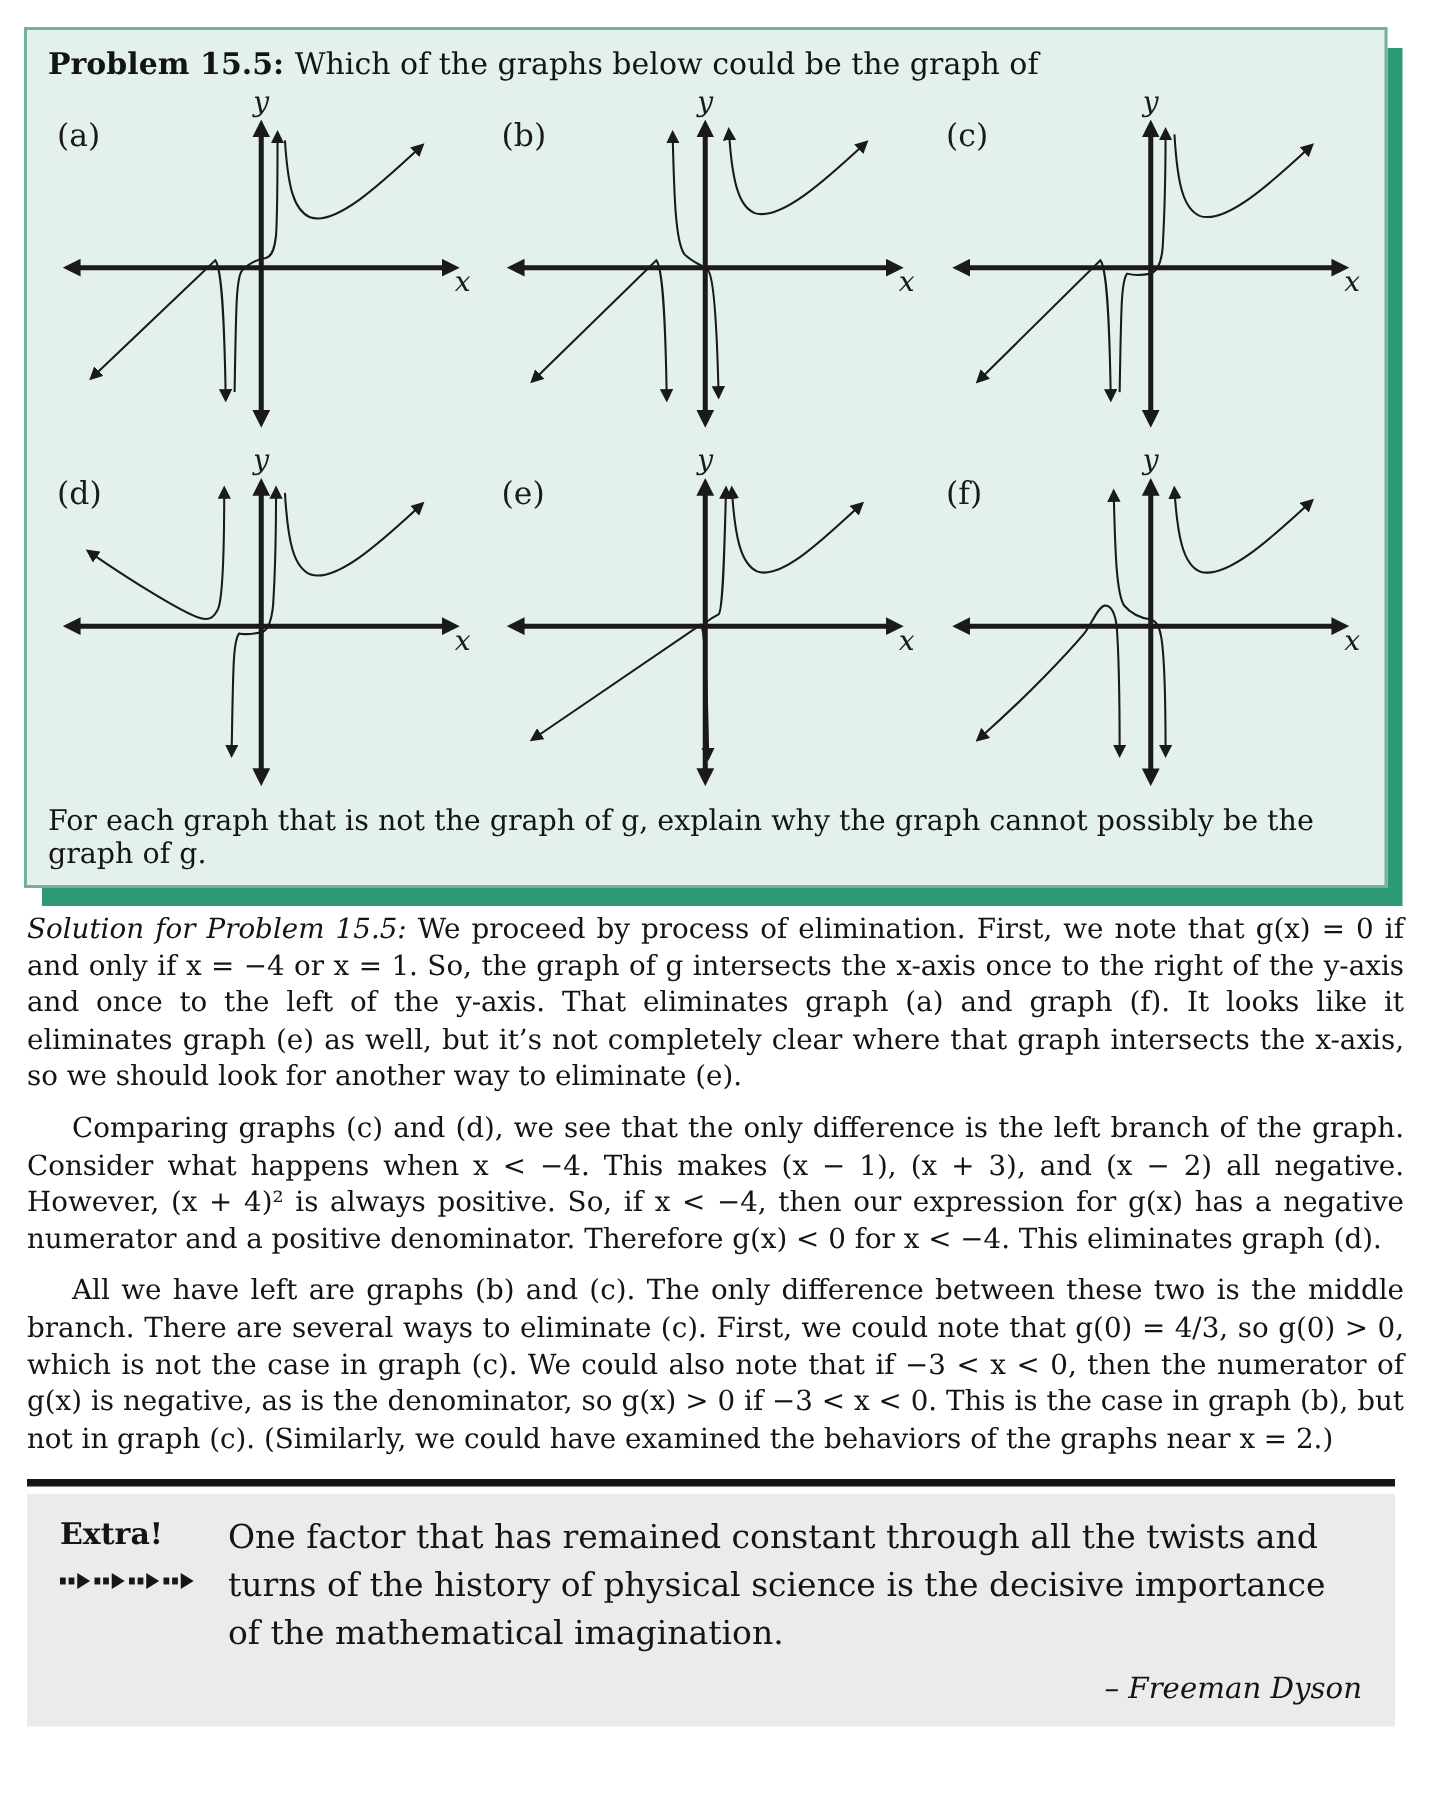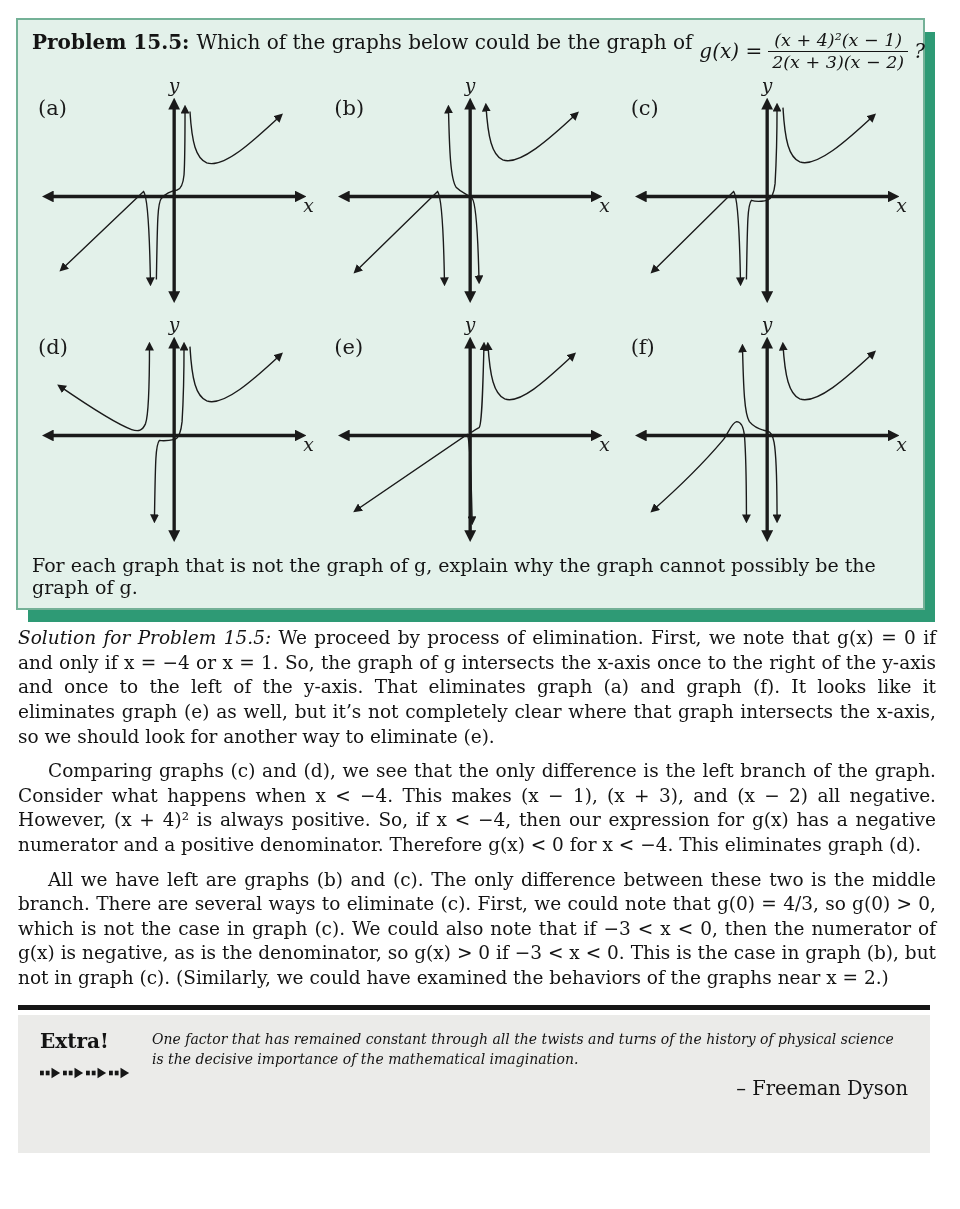--- a/index.html
+++ b/index.html
@@ -47,40 +47,32 @@
   
   .extra-wrap{margin:14px 8px 0 2px;}
   .rule{height:5px;background:#161616;margin-bottom:5px;}
   .extra{
     background:#ebebe9;padding:14px 22px 14px 22px;
     display:grid;grid-template-columns:92px 1fr;column-gap:20px;
     min-height:110px;
   }
   .extra-label{font-weight:bold;font-size:20px;text-align:left;}
   .extra-arrows{margin-top:12px;}
-  .extra-quote{font-style:italic;font-size:14px;line-height:1.45;}
-  .extra-attr{text-align:right;font-size:19.5px;margin-top:8px;}
+  .extra-quote{font-size:22px;line-height:1.45;}
+  .extra-attr{text-align:right;font-size:19.5px;margin-top:8px;font-style:italic;}
 </style>
 </head>
 <body>
 
 <div class="page">
 
   <section class="problem-box">
     <div class="problem-title">
       <span class="plabel">Problem 15.5:</span>
       <span>Which of the graphs below could be the graph of</span>
-      <span class="math-inline">
-        <span>g(x) =</span>
-        <span class="frac">
-          <span class="num">(x + 4)²(x − 1)</span>
-          <span class="den">2(x + 3)(x − 2)</span>
-        </span>
-        <span>?</span>
-      </span>
     </div>
 
     <div class="graphs-grid">
         <div class="panel">
           <span class="panel-label">(a)</span>
           <svg viewBox="0 0 292 240">
             <defs>
               <marker id="ax0" viewBox="0 0 12 12" refX="6" refY="6" markerWidth="12" markerHeight="12" orient="auto-start-reverse" markerUnits="userSpaceOnUse">
                 <path d="M0,0 L12,6 L0,12 z" fill="#1a1a1a"></path>
               </marker>

